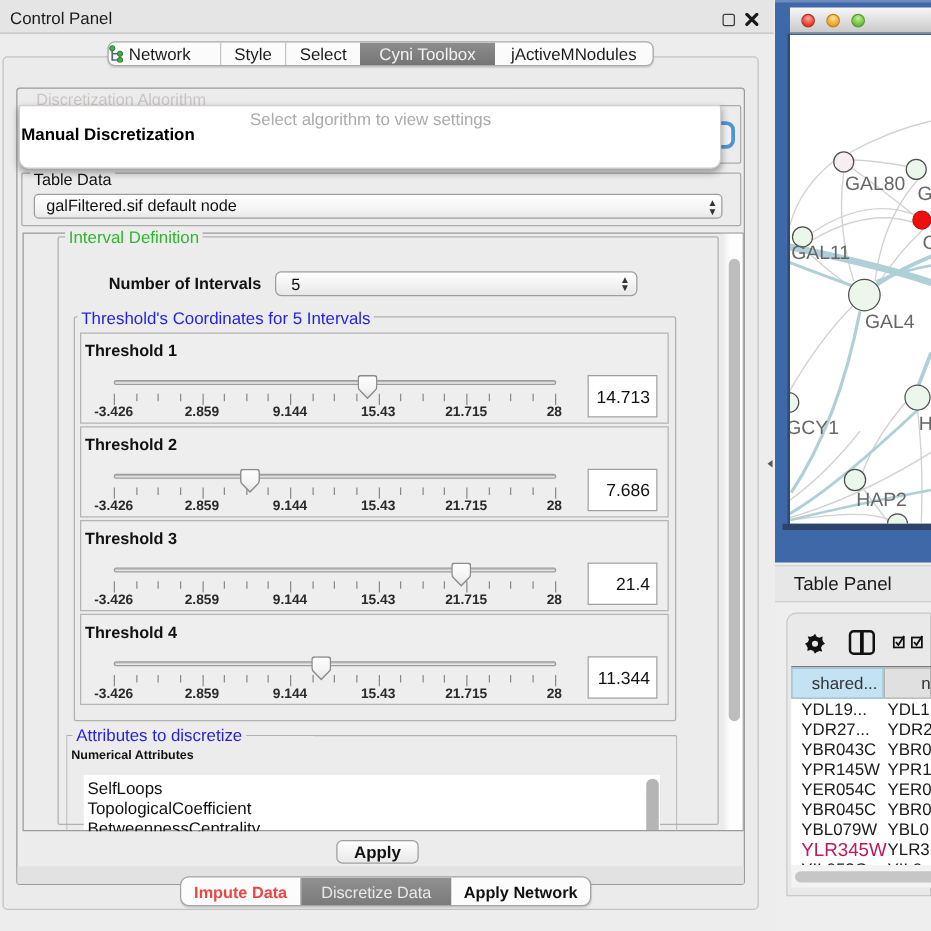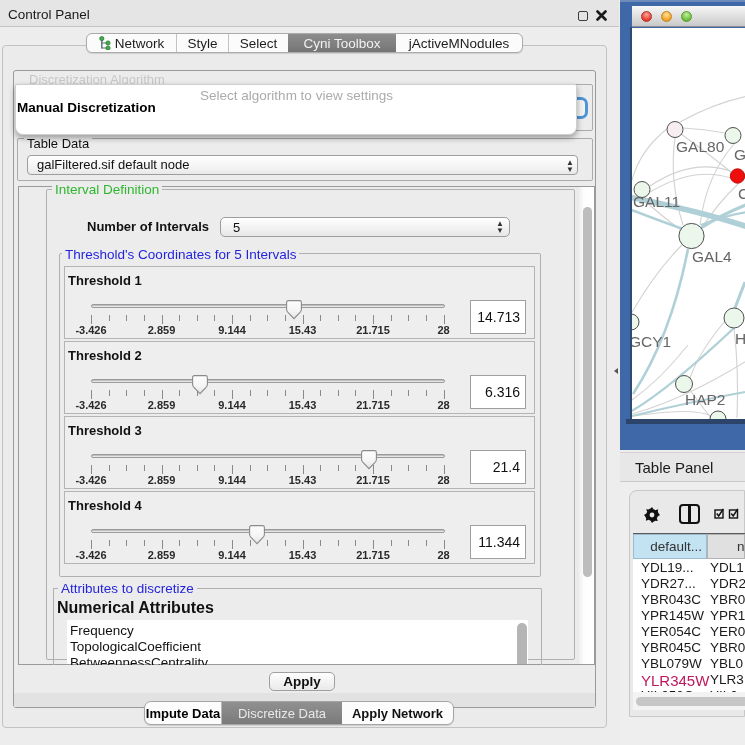--- a/index.html
+++ b/index.html
@@ -15,21 +15,21 @@
   <div class="abs" id="cpwin" style="left:0;top:0;width:619px;height:745px;background:#ededed;">
 
     <div class="abs" style="left:0;top:0;width:619px;height:27px;background:#e5e5e5;border-bottom:1px solid #c4c4c4;"></div>
     <div class="abs" style="left:8px;top:7px;font-size:13.5px;color:#1a1a1a;">Control Panel</div>
     <div class="abs" style="left:578px;top:11px;width:10px;height:10px;border:1.5px solid #3c3c3c;border-radius:2px;"></div>
     <svg class="abs" style="left:596px;top:10px;" width="11" height="11" viewBox="0 0 11 11">
       <path d="M1.5,1.5 L9.5,9.5 M9.5,1.5 L1.5,9.5" stroke="#1a1a1a" stroke-width="2.6" stroke-linecap="round"></path>
     </svg>
 
     <div class="abs" id="toptabs" style="left:86px;top:33px;height:20px;display:flex;border:1px solid #ababab;border-radius:6px;background:#fbfbfb;overflow:hidden;box-shadow:0 1px 1px rgba(0,0,0,0.12);z-index:3;">
-      <div style="width:90px;display:flex;align-items:center;justify-content:center;border-right:1px solid #c3c3c3;font-size:13.5px;color:#1c1c1c;">
+      <div style="width:90px;display:flex;align-items:center;justify-content:flex-start;border-right:1px solid #c3c3c3;font-size:13.5px;color:#1c1c1c;">
         <svg width="12" height="14" viewBox="0 0 12 14" style="margin-right:4px;">
           <line x1="2.8" y1="3" x2="2.8" y2="12.5" stroke="#5a6c7a" stroke-width="1.4"></line>
           <line x1="2.8" y1="7" x2="8.8" y2="7" stroke="#5a6c7a" stroke-width="1.2"></line>
           <line x1="2.8" y1="12" x2="8.8" y2="12" stroke="#5a6c7a" stroke-width="1.2"></line>
           <circle cx="2.8" cy="2.6" r="2.1" fill="#3fae49" stroke="#2c7a33" stroke-width="0.8"></circle>
           <circle cx="9" cy="7" r="2.1" fill="#3fae49" stroke="#2c7a33" stroke-width="0.8"></circle>
           <circle cx="9" cy="12" r="2.1" fill="#3fae49" stroke="#2c7a33" stroke-width="0.8"></circle>
         </svg>
         Network</div>
       <div style="width:52px;display:flex;align-items:center;justify-content:center;border-right:1px solid #c3c3c3;font-size:13.5px;color:#1c1c1c;">Style</div>
@@ -147,21 +147,21 @@
           <defs>
             <linearGradient id="tg341" x1="0" y1="0" x2="0" y2="1">
               <stop offset="0" stop-color="#fdfdfd"></stop>
               <stop offset="0.6" stop-color="#f4f4f4"></stop>
               <stop offset="1" stop-color="#e3e3e3"></stop>
             </linearGradient>
           </defs>
           <path d="M2.5,0.6 L13.5,0.6 Q15.4,0.6 15.4,2.5 L15.4,9.5 Q15.4,11.2 13.8,12.6 L8,18.6 L2.2,12.6 Q0.6,11.2 0.6,9.5 L0.6,2.5 Q0.6,0.6 2.5,0.6 Z" fill="url(#tg341)" stroke="#8a8a8a" stroke-width="1.1"></path>
         </svg>
         <div class="abs" style="left:470px;top:374.5px;width:56px;height:34px;background:#fff;border:1px solid #9f9f9f;"></div>
-        <div class="abs" style="left:470px;top:384px;width:50px;text-align:right;font-size:14px;color:#111;">6.316</div>
+        <div class="abs" style="left:470px;top:384px;width:50px;text-align:right;font-size:14px;color:#111;">7.686</div>
         <div class="abs" style="left:63.5px;top:416px;width:471px;height:73px;background:#eeeeee;border:1px solid #b4b4b4;"></div>
         <div class="abs" style="left:68px;top:423px;font-size:13px;font-weight:bold;color:#111;">Threshold 3</div>
         <div class="abs" style="left:91px;top:454px;width:354px;height:4px;background:linear-gradient(#9e9e9e,#d9d9d9 45%,#f2f2f2);border:1px solid #9b9b9b;border-radius:3px;"></div>
         <div class="abs" style="left:91.0px;top:464.5px;width:1px;height:9px;background:#8a8a8a;"></div>
         <div class="abs" style="left:108.6px;top:464.5px;width:1px;height:6px;background:#8a8a8a;"></div>
         <div class="abs" style="left:126.3px;top:464.5px;width:1px;height:6px;background:#8a8a8a;"></div>
         <div class="abs" style="left:143.9px;top:464.5px;width:1px;height:6px;background:#8a8a8a;"></div>
         <div class="abs" style="left:161.5px;top:464.5px;width:1px;height:9px;background:#8a8a8a;"></div>
         <div class="abs" style="left:179.1px;top:464.5px;width:1px;height:6px;background:#8a8a8a;"></div>
         <div class="abs" style="left:196.8px;top:464.5px;width:1px;height:6px;background:#8a8a8a;"></div>
@@ -236,31 +236,31 @@
             </linearGradient>
           </defs>
           <path d="M2.5,0.6 L13.5,0.6 Q15.4,0.6 15.4,2.5 L15.4,9.5 Q15.4,11.2 13.8,12.6 L8,18.6 L2.2,12.6 Q0.6,11.2 0.6,9.5 L0.6,2.5 Q0.6,0.6 2.5,0.6 Z" fill="url(#tg491)" stroke="#8a8a8a" stroke-width="1.1"></path>
         </svg>
         <div class="abs" style="left:470px;top:524.5px;width:56px;height:34px;background:#fff;border:1px solid #9f9f9f;"></div>
         <div class="abs" style="left:470px;top:534px;width:50px;text-align:right;font-size:14px;color:#111;">11.344</div>
       </div>
 
     <div class="abs" style="left:53px;top:588px;width:489px;height:77px;border:1px solid #b0b0b0;border-bottom:none;border-top-right-radius:2px;"></div>
     <div class="abs" style="left:58px;top:581px;font-size:13.5px;color:#2424dd;background:#ececec;padding:0 3px;">Attributes to discretize</div>
-    <div class="abs" style="left:57px;top:599px;font-size:16px;font-weight:bold;color:#111;">Numerical Attributes</div>
+    <div class="abs" style="left:57px;top:599px;font-size:10px;font-weight:bold;color:#111;">Numerical Attributes</div>
     <div class="abs" style="left:67px;top:620px;width:461px;height:44px;background:#ffffff;"></div>
-    <div class="abs" style="left:70px;top:622.5px;font-size:13.5px;color:#111;">Frequency</div>
+    <div class="abs" style="left:70px;top:622.5px;font-size:13.5px;color:#111;">SelfLoops</div>
     <div class="abs" style="left:70px;top:638.7px;font-size:13.5px;color:#111;">TopologicalCoefficient</div>
     <div class="abs" style="left:70px;top:655px;font-size:13.5px;color:#111;height:9.5px;overflow:hidden;text-align:center;">BetweennessCentrality</div>
     <div class="abs" style="left:517px;top:623px;width:10px;height:41px;background:#b5b5b5;border-radius:5px 5px 0 0;"></div>
 
     <div class="abs" style="left:269px;top:672px;width:66px;height:19px;background:linear-gradient(#fefefe,#e9e9e9);border:1px solid #9f9f9f;border-radius:5px;text-align:center;font-size:13.5px;font-weight:600;color:#111;line-height:17px;">Apply</div>
 
     <div class="abs" style="left:144px;top:701px;height:24px;display:flex;border:1px solid #a5a5a5;border-radius:7px;background:#fcfcfc;overflow:hidden;box-shadow:0 1px 1px rgba(0,0,0,0.12);">
-      <div style="width:77px;display:flex;align-items:center;justify-content:center;border-right:1px solid #b9b9b9;font-size:13px;font-weight:600;color:#000000;">Impute Data</div>
+      <div style="width:96px;display:flex;align-items:center;justify-content:center;border-right:1px solid #b9b9b9;font-size:13px;font-weight:600;color:#ef4444;">Impute Data</div>
       <div style="width:120px;display:flex;align-items:center;justify-content:center;background:linear-gradient(#909090,#7b7b7b);color:#e9e9e9;font-size:13px;">Discretize Data</div>
       <div style="width:111px;display:flex;align-items:center;justify-content:center;font-size:13px;font-weight:600;color:#111;">Apply Network</div>
     </div>
   </div>
 
   <div class="abs" style="left:614px;top:368px;width:0;height:0;border-top:3px solid transparent;border-bottom:3px solid transparent;border-right:4px solid #555;"></div>
 
   <div class="abs" style="left:15px;top:84px;width:562px;height:51px;background:#ffffff;border:1px solid #cfcfcf;border-radius:2px 2px 8px 8px;box-shadow:0 3px 6px rgba(0,0,0,0.35);">
     <div class="abs" style="left:0;top:2.5px;width:561px;text-align:center;font-size:13.5px;color:#ababab;">Select algorithm to view settings</div>
     <div class="abs" style="left:1px;top:15px;font-size:13.5px;font-weight:bold;color:#000;">Manual Discretization</div>
@@ -350,21 +350,21 @@
     <svg width="28" height="14" viewBox="0 0 28 14">
       <rect x="1" y="5" width="8" height="8" fill="none" stroke="#111" stroke-width="1.4"></rect>
       <path d="M2.7,8.6 L4.7,11 L9.3,3.8" fill="none" stroke="#111" stroke-width="1.5"></path>
       <rect x="15.5" y="5" width="8" height="8" fill="none" stroke="#111" stroke-width="1.4"></rect>
       <path d="M17.2,8.6 L19.2,11 L23.8,3.8" fill="none" stroke="#111" stroke-width="1.5"></path>
     </svg>
   </div>
   <div class="abs" style="left:633px;top:533px;width:112px;height:2px;background:#5a5a5a;"></div>
 
   <div class="abs" style="left:633px;top:534px;width:112px;height:159px;background:#ffffff;"></div>
-  <div class="abs" style="left:633px;top:534px;width:74px;height:25px;background:#c3e2f2;border:1px solid #9abccc;text-align:right;padding-right:4px;font-size:13.5px;color:#333;line-height:23px;">default...</div>
+  <div class="abs" style="left:633px;top:534px;width:74px;height:25px;background:#c3e2f2;border:1px solid #9abccc;text-align:right;padding-right:4px;font-size:13.5px;color:#333;line-height:23px;">shared...</div>
   <div class="abs" style="left:707px;top:534px;width:38px;height:25px;background:#e0e0e0;border:1px solid #b3b3b3;font-size:13.5px;color:#333;line-height:23px;padding-left:29px;overflow:hidden;">na</div>
   <div id="tablerows">
       <div class="abs" style="left:633px;top:559px;width:112px;height:134px;overflow:hidden;">
         <div style="position:relative;left:-633px;top:-559px;width:745px;height:745px;">
           <div class="abs" style="left:641px;top:560.4px;width:104px;height:16px;overflow:hidden;font-size:13.5px;color:#1a1a1a;">YDL19...</div>
           <div class="abs" style="left:710px;top:560.4px;width:35px;height:16px;overflow:hidden;font-size:13.5px;color:#1a1a1a;">YDL1</div>
           <div class="abs" style="left:641px;top:576.3px;width:104px;height:16px;overflow:hidden;font-size:13.5px;color:#1a1a1a;">YDR27...</div>
           <div class="abs" style="left:710px;top:576.3px;width:35px;height:16px;overflow:hidden;font-size:13.5px;color:#1a1a1a;">YDR2</div>
           <div class="abs" style="left:641px;top:592.2px;width:104px;height:16px;overflow:hidden;font-size:13.5px;color:#1a1a1a;">YBR043C</div>
           <div class="abs" style="left:710px;top:592.2px;width:35px;height:16px;overflow:hidden;font-size:13.5px;color:#1a1a1a;">YBR0</div>

